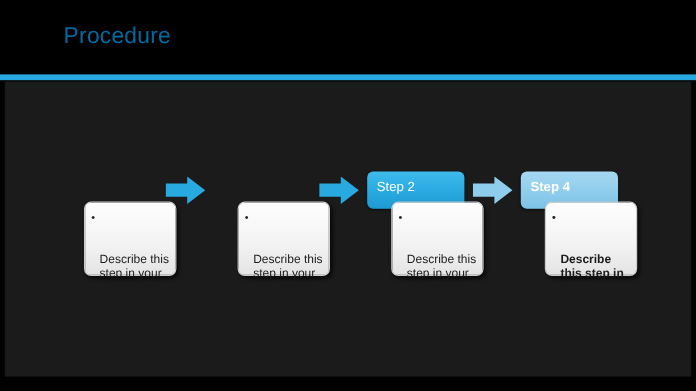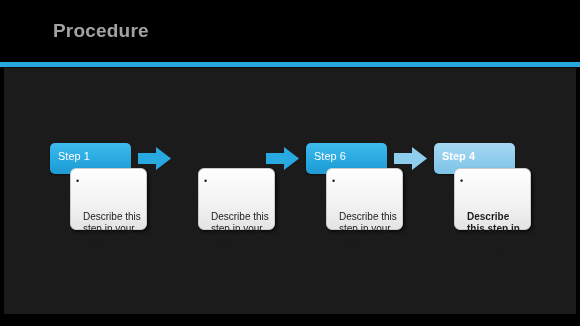--- a/index.html
+++ b/index.html
@@ -31,24 +31,23 @@
     width: 580px;
     height: 62px;
     background: #000000;
   }
   .slide-title {
     position: absolute;
     left: 53px;
     top: 18px;
     font-size: 19px;
     line-height: 26px;
-    color: #a3a3a3;
+    color: #0369a1;
     letter-spacing: 0.2px;
     white-space: nowrap;
-    font-weight: bold;
   }
   .accent-rule {
     position: absolute;
     left: 0;
     top: 62px;
     width: 580px;
     height: 5px;
     background: #27a7dd;
   }
   .accent-rule-shadow {
@@ -177,23 +176,20 @@
   </div>
   <div class="accent-rule"></div>
   <div class="accent-rule-shadow"></div>
 
   <div class="body-area"></div>
   <div class="bottom-bar"></div>
 
   <div class="chain">
 
     <div class="step-group g0">
-      <div class="step-head">
-        <span class="step-label">Step 1</span>
-      </div>
       <div class="step-card">
         <div class="bullet-row">
           <span class="bullet-dot">•</span>
           <span class="bullet-text">Describe this step in your experiment</span>
         </div>
       </div>
       <div class="arrow">
         <svg width="38" height="23" viewBox="0 0 38 23">
           <polygon points="0,6 18,6 18,0 33,11.5 18,23 18,17 0,17" fill="#28a9e0"></polygon>
         </svg>
@@ -209,21 +205,21 @@
       </div>
       <div class="arrow">
         <svg width="38" height="23" viewBox="0 0 38 23">
           <polygon points="0,6 18,6 18,0 33,11.5 18,23 18,17 0,17" fill="#28a9e0"></polygon>
         </svg>
       </div>
     </div>
 
     <div class="step-group g2">
       <div class="step-head">
-        <span class="step-label">Step 6</span>
+        <span class="step-label">Step 2</span>
       </div>
       <div class="step-card">
         <div class="bullet-row">
           <span class="bullet-dot">•</span>
           <span class="bullet-text">Describe this step in your experiment</span>
         </div>
       </div>
       <div class="arrow">
         <svg width="38" height="23" viewBox="0 0 38 23">
           <polygon points="0,6 18,6 18,0 33,11.5 18,23 18,17 0,17" fill="#8fcdec"></polygon>

